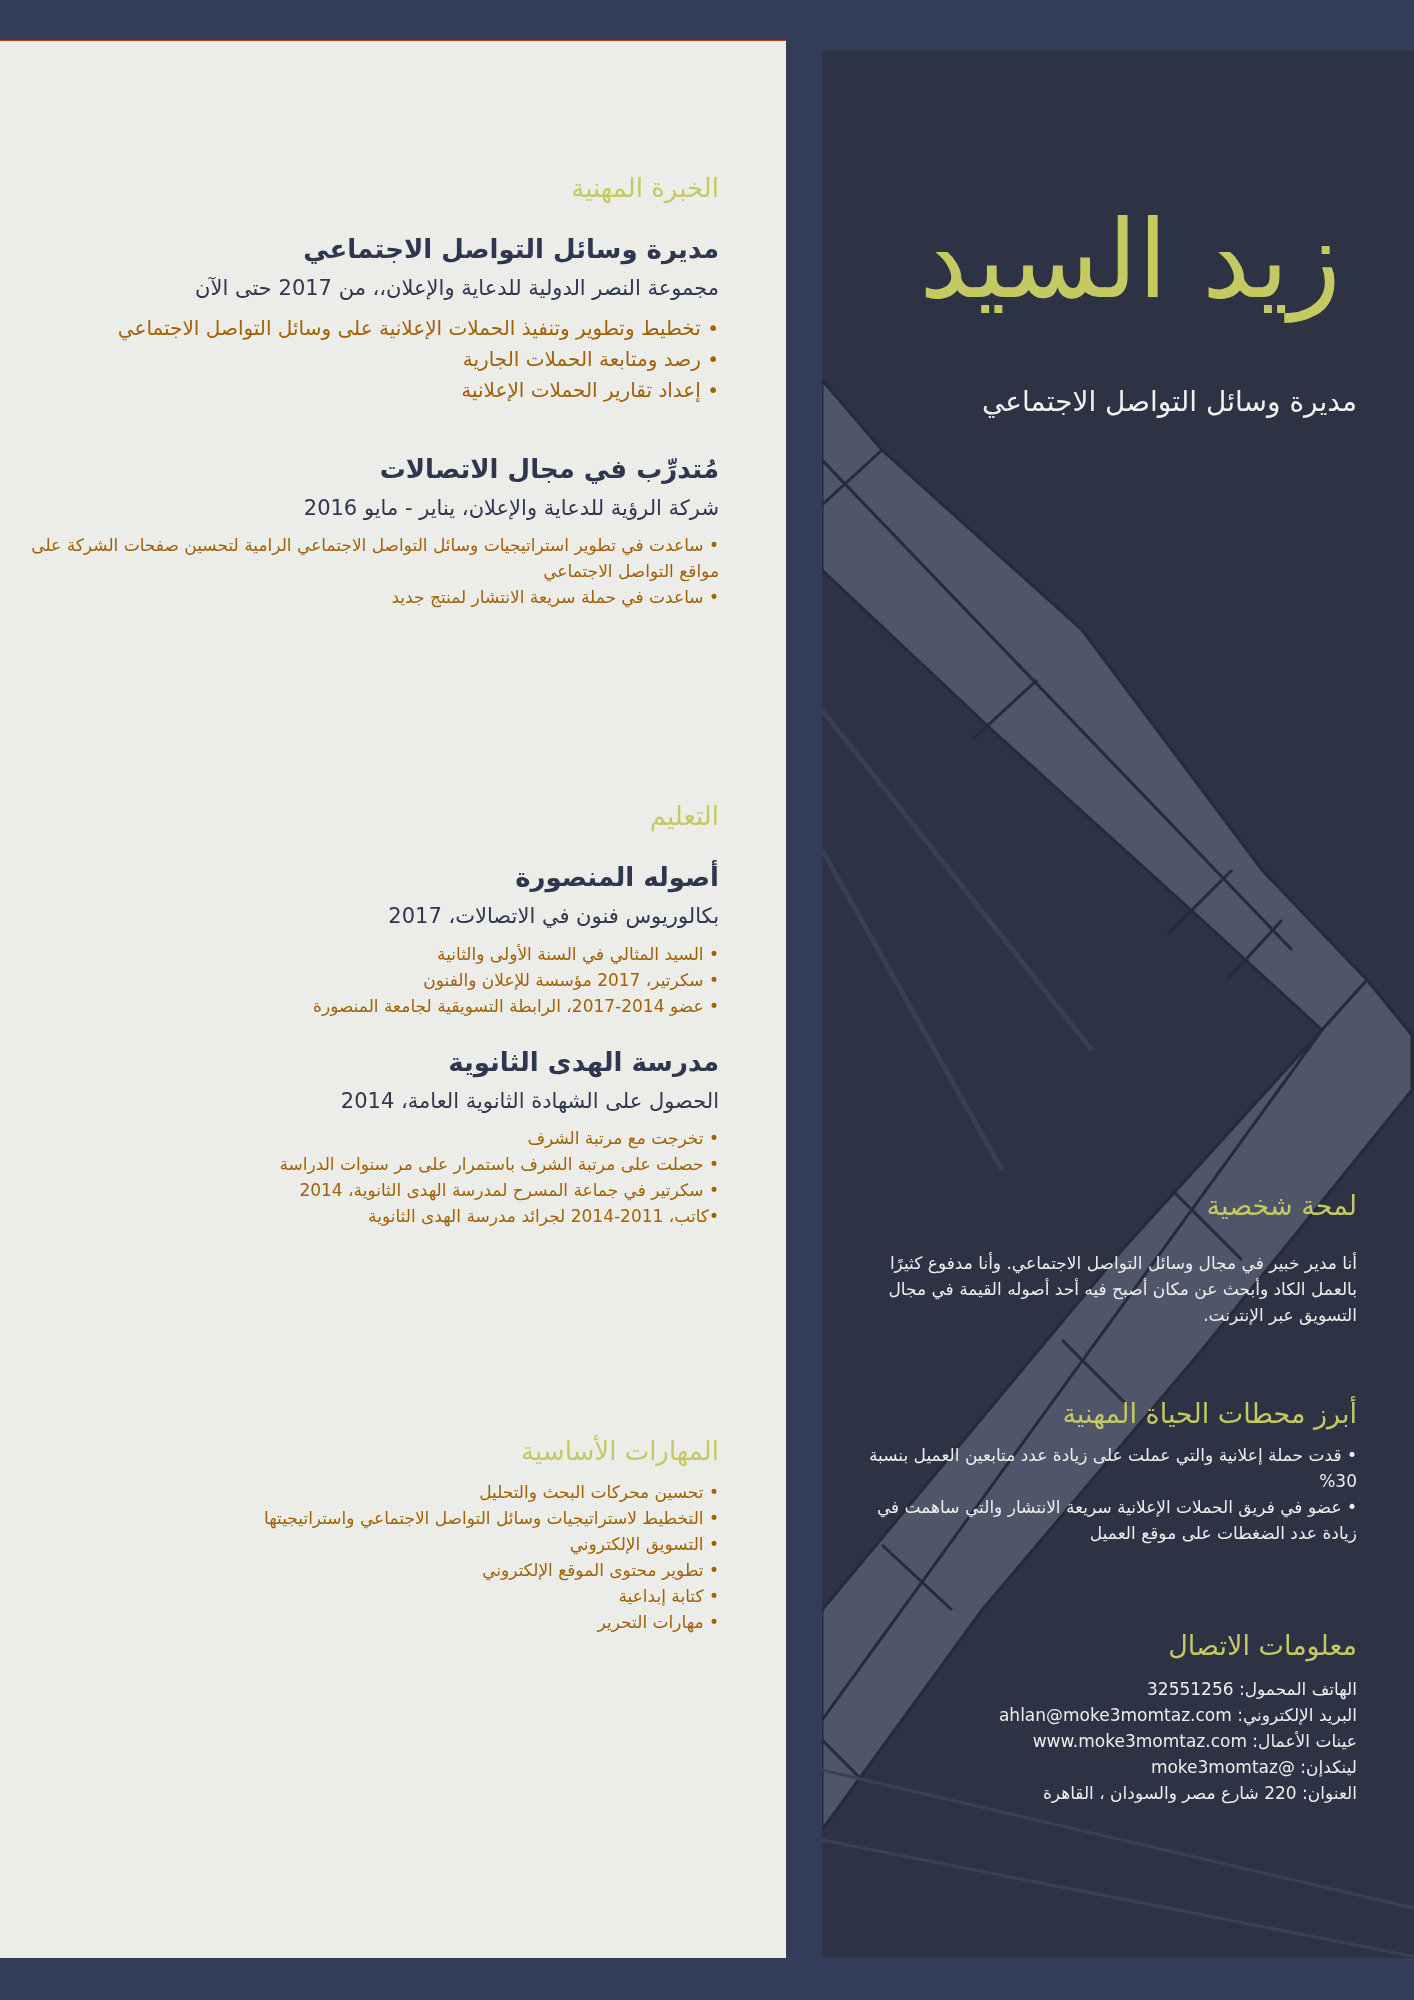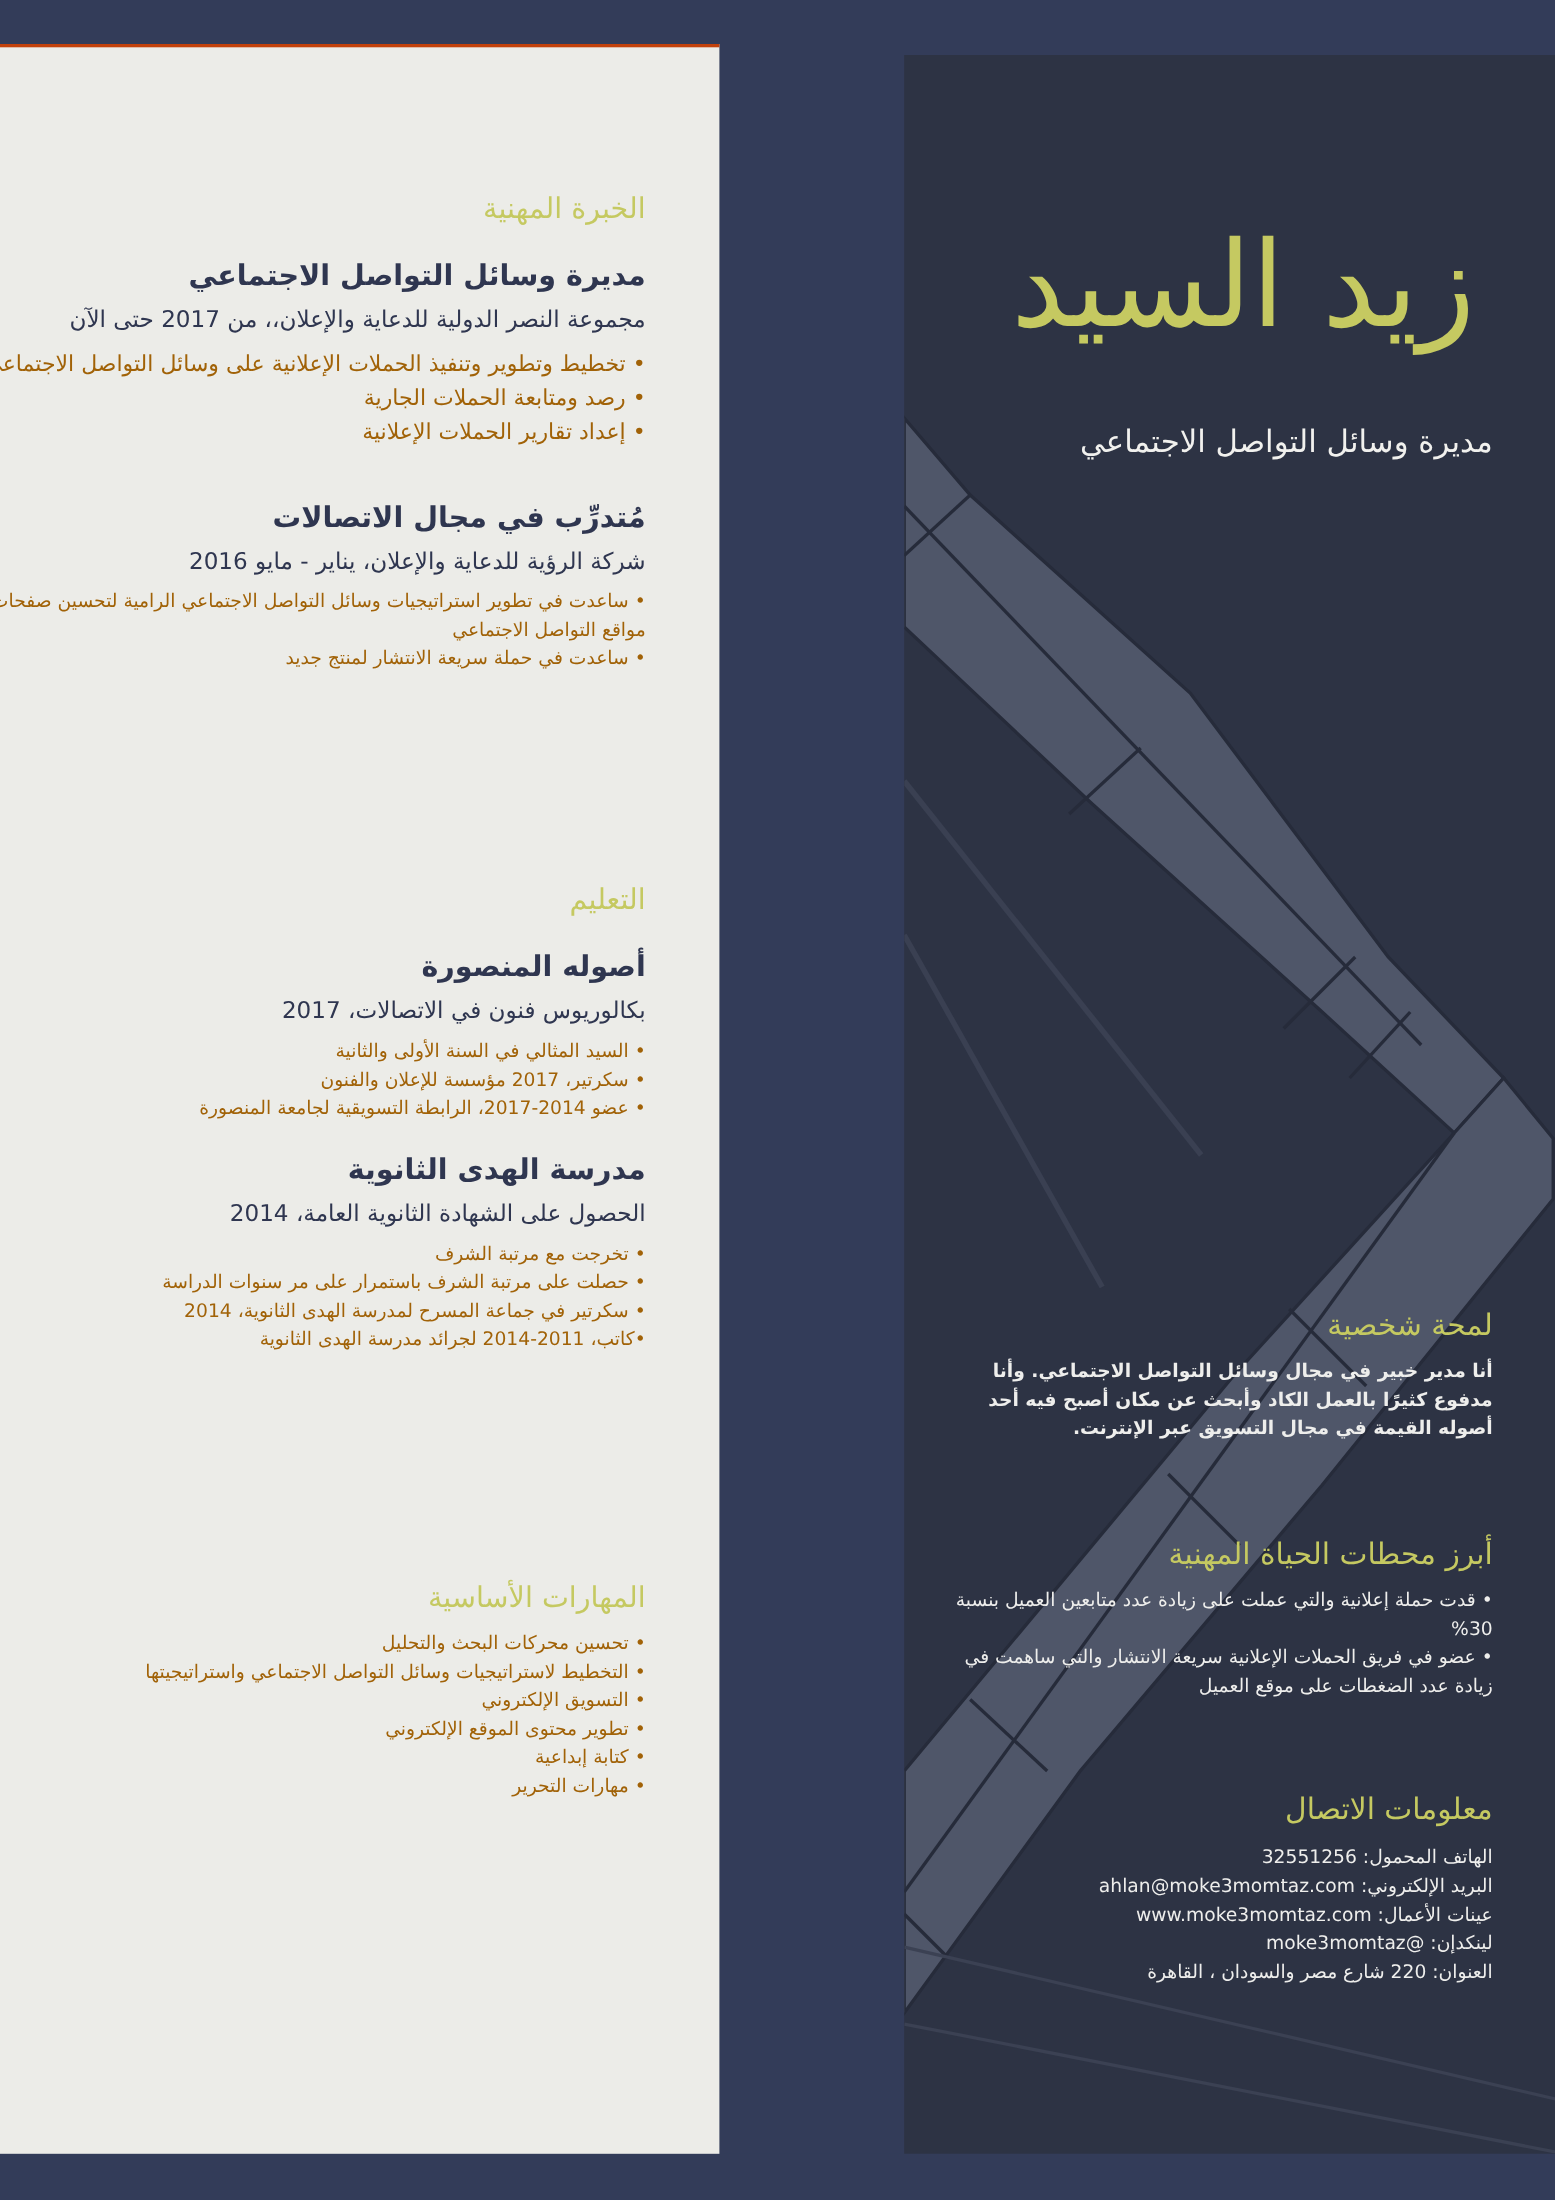--- a/index.html
+++ b/index.html
@@ -9,22 +9,22 @@
     font-family: "DejaVu Sans", sans-serif;
   }
   .top-band { position: absolute; left: 0; top: 0; width: 1414px; height: 50px; background: #333c59; }
   .bottom-band { position: absolute; left: 0; top: 1958px; width: 1414px; height: 42px; background: #333c59; }
   .dark-panel {
     position: absolute; left: 822px; top: 50px; width: 592px; height: 1908px;
     background: #2d3344; overflow: hidden;
   }
   .dark-panel svg.deco { position: absolute; left: 0; top: 0; }
   .light-panel {
-    position: absolute; left: 0; top: 40px; width: 654px; height: 1918px;
-    background: #ecece8; border-top: 3px solid #c2410c;
+    position: absolute; left: 0; top: 40px; width: 786px; height: 1918px;
+    background: #ecece8; border-top: 1px solid #c2410c;
   }
   .rtl { direction: rtl; text-align: right; }
 
   
   .left-content { position: absolute; right: 67px; width: 690px; }
   .sec-title { color: #c5c961; font-size: 26px; font-weight: normal; margin: 0; line-height: 1.2; }
   .job-title { color: #2f3650; font-size: 26px; font-weight: bold; margin: 0; line-height: 1.2; }
   .job-sub { color: #2f3650; font-size: 21px; margin: 0; line-height: 1.3; }
   ul.bul { list-style: none; padding: 0; margin: 0; color: #a16207; }
   ul.bul li { line-height: 1.45; }
@@ -75,21 +75,21 @@
 
   <div class="right-content rtl" style="top: 140px;">
     <h1 class="name">زيد السيد</h1>
   </div>
   <div class="right-content rtl" style="top: 335px;">
     <p class="role">مديرة وسائل التواصل الاجتماعي</p>
   </div>
 
   <div class="right-content rtl" style="top: 1140px;">
     <h2 class="r-title">لمحة شخصية</h2>
-    <p class="r-text" style="margin-top: 12px; font-weight: bold;">أنا مدير خبير في مجال وسائل التواصل الاجتماعي. وأنا مدفوع كثيرًا بالعمل الكاد وأبحث عن مكان أصبح فيه أحد أصوله القيمة في مجال التسويق عبر الإنترنت.</p>
+    <p class="r-text" style="margin-top: 28px;">أنا مدير خبير في مجال وسائل التواصل الاجتماعي. وأنا مدفوع كثيرًا بالعمل الكاد وأبحث عن مكان أصبح فيه أحد أصوله القيمة في مجال التسويق عبر الإنترنت.</p>
   </div>
 
   <div class="right-content rtl" style="top: 1348px;">
     <h2 class="r-title">أبرز محطات الحياة المهنية</h2>
     <div style="margin-top: 12px;">
       <p class="r-text">• قدت حملة إعلانية والتي عملت على زيادة عدد متابعين العميل بنسبة 30%</p>
       <p class="r-text">• عضو في فريق الحملات الإعلانية سريعة الانتشار والتي ساهمت في زيادة عدد الضغطات على موقع العميل</p>
     </div>
   </div>
 

